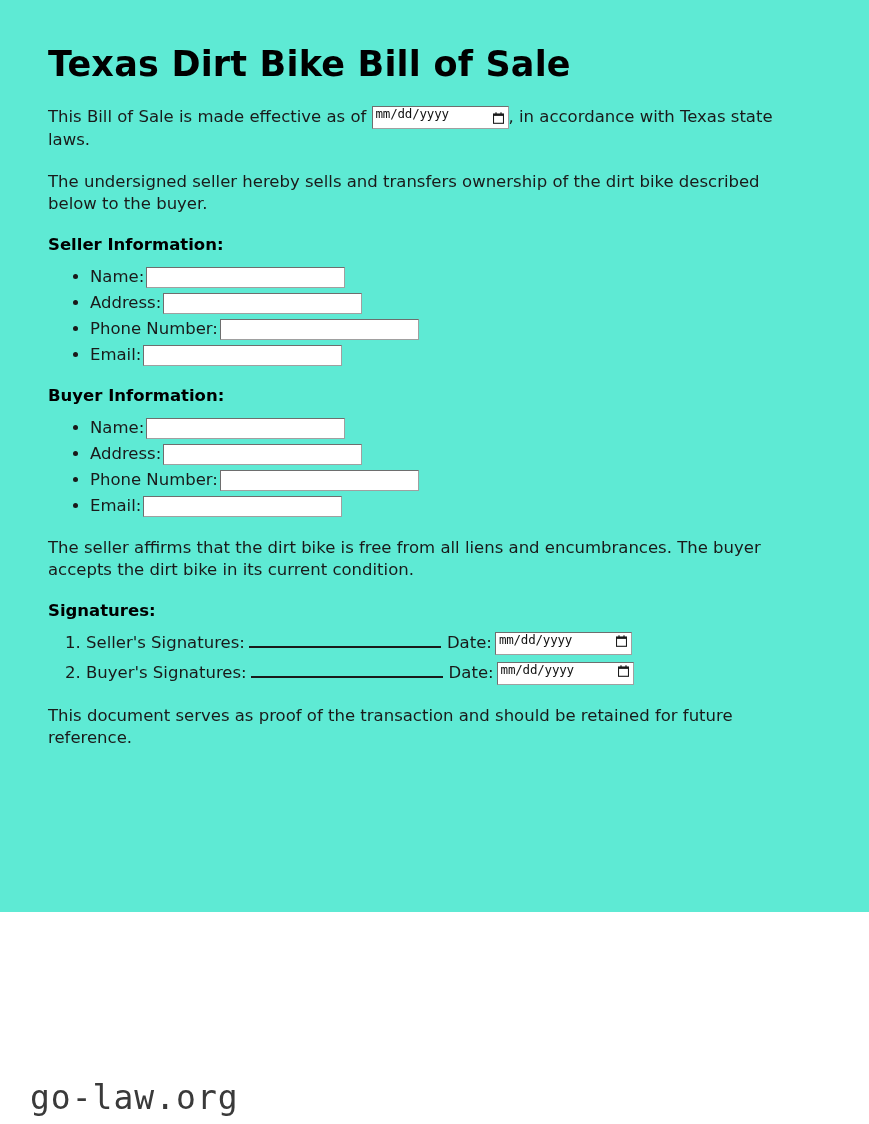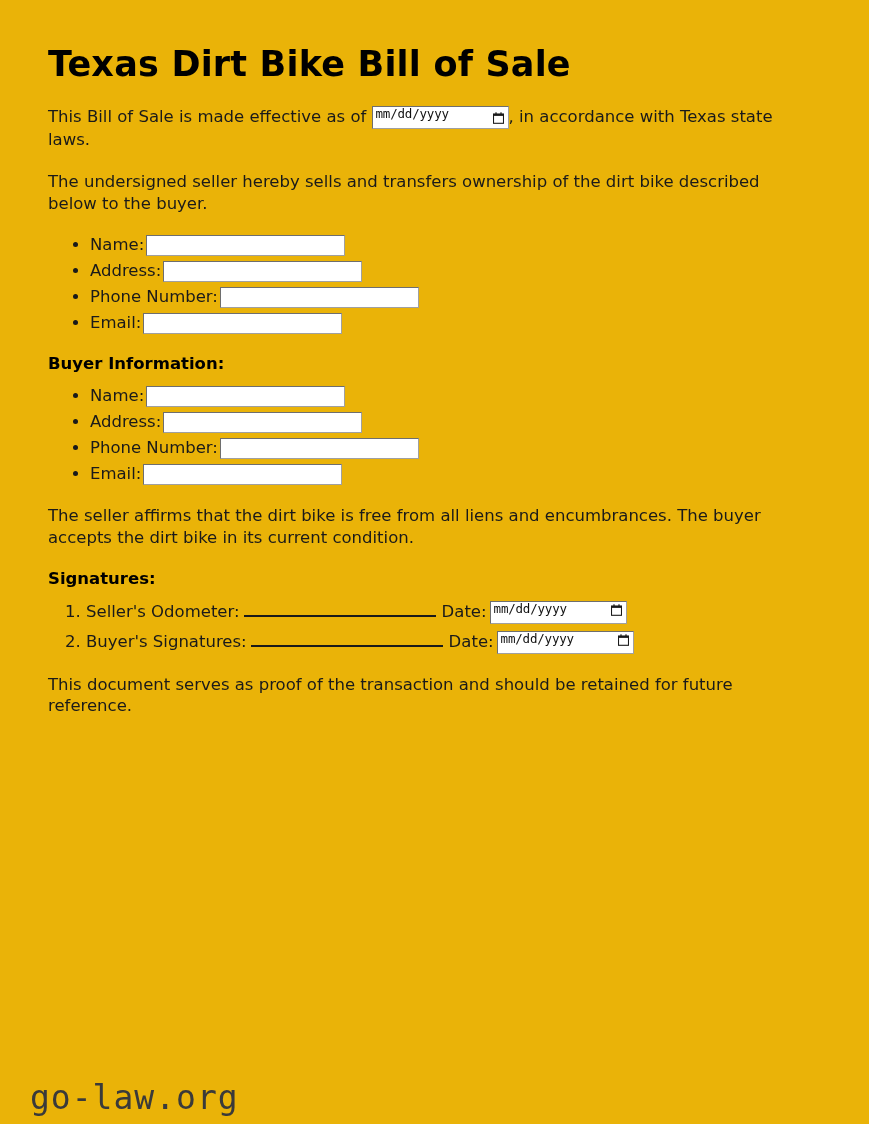--- a/index.html
+++ b/index.html
@@ -13,22 +13,22 @@
     height: 1124px;
     position: relative;
     font-family: "DejaVu Sans", "Liberation Sans", sans-serif;
     color: #000000;
     overflow: hidden;
   }
   .page {
     position: absolute;
     left: 0; top: 0;
     width: 869px;
-    height: 1124px;
-    background: #eab308;
+    height: 912px;
+    background: #5eead4;
   }
   .content {
     position: absolute;
     left: 48px;
     top: 44px;
     width: 740px;
   }
 
   h1.doc-title {
     font-size: 35px;
@@ -173,20 +173,21 @@
             <rect x="0.5" y="2" width="10" height="1.9" fill="#1a1a1a"></rect>
             <rect x="2.4" y="0.3" width="1.2" height="2.2" fill="#1a1a1a"></rect>
             <rect x="7.4" y="0.3" width="1.2" height="2.2" fill="#1a1a1a"></rect>
           </svg>
         </span>
       </span><span>, in accordance with Texas state laws.</span>
     </p>
 
     <p class="para">The undersigned seller hereby sells and transfers ownership of the dirt bike described below to the buyer.</p>
 
+    <h2 class="section">Seller Information:</h2>
     <ul class="field-list">
       <li><span class="lbl">Name:</span><input class="txt" type="text" value="" style=""></li>
       <li><span class="lbl">Address:</span><input class="txt" type="text" value="" style=""></li>
       <li><span class="lbl">Phone Number:</span><input class="txt" type="text" value="" style=""></li>
       <li><span class="lbl">Email:</span><input class="txt" type="text" value="" style=""></li>
     </ul>
 
     <h2 class="section">Buyer Information:</h2>
     <ul class="field-list">
       <li><span class="lbl">Name:</span><input class="txt" type="text" value="" style=""></li>
@@ -195,21 +196,21 @@
       <li><span class="lbl">Email:</span><input class="txt" type="text" value="" style=""></li>
     </ul>
 
 
 
     <p class="para">The seller affirms that the dirt bike is free from all liens and encumbrances. The buyer accepts the dirt bike in its current condition.</p>
 
     <h2 class="section">Signatures:</h2>
     <ol class="sig-list">
       <li>
-        <span class="lbl">Seller's Odometer:</span><span class="sig-line"></span><span class="date-lbl">Date:</span><span class="date-field">
+        <span class="lbl">Seller's Signatures:</span><span class="sig-line"></span><span class="date-lbl">Date:</span><span class="date-field">
             <span class="dtext">mm/dd/yyyy</span>
             <span class="cal-icon"><svg width="11" height="12" viewBox="0 0 11 12" xmlns="http://www.w3.org/2000/svg">
                 <rect x="0.5" y="2" width="10" height="9.3" fill="none" stroke="#1a1a1a" stroke-width="1.1"></rect>
                 <rect x="0.5" y="2" width="10" height="1.9" fill="#1a1a1a"></rect>
                 <rect x="2.4" y="0.3" width="1.2" height="2.2" fill="#1a1a1a"></rect>
                 <rect x="7.4" y="0.3" width="1.2" height="2.2" fill="#1a1a1a"></rect>
               </svg></span>
           </span>
       </li>
       <li>

